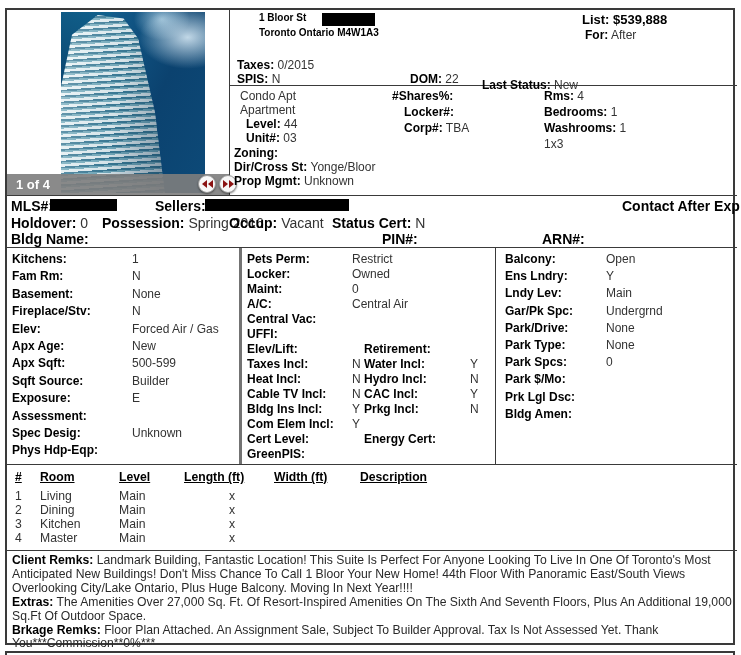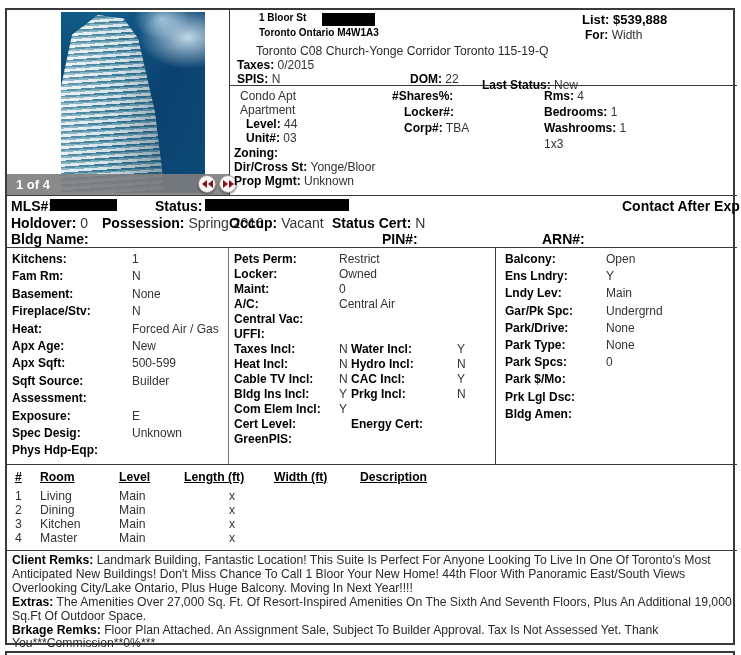--- a/index.html
+++ b/index.html
@@ -53,21 +53,21 @@
   .c-abs { position:absolute; white-space:nowrap; line-height:14px; }
 
   
   .mls-panel { position:absolute; left:0; top:185px; width:730px; height:52px; border-top:1px solid #3a3a3a; }
   .m-abs { position:absolute; white-space:nowrap; font-size:14px; }
 
   
   .details-panel { position:absolute; left:0; top:237px; width:730px; height:217px; border-top:1px solid #3a3a3a; }
   .col { position:absolute; top:0; bottom:0; padding-top:4px; }
   .col-left  { left:0; width:232px; }
-  .col-mid   { left:221px; width:256px; border-left:1px solid #737373; }
+  .col-mid   { left:232px; width:256px; border-left:3px solid #737373; }
   .col-right { left:488px; width:242px; border-left:1px solid #3a3a3a; }
   .drow { position:relative; }
   .col-left  .drow { height:17.4px; }
   .col-mid   .drow { height:15px; }
   .col-right .drow { height:17.2px; }
   .drow span { position:absolute; white-space:nowrap; top:0; }
   .drow .lbl  { font-weight:bold; color:#000; }
   .drow .val  { color:#333; }
   .col-left  .lbl  { left:5px; }   .col-left  .val  { left:125px; }
   .col-mid   .lbl  { left:5px; }   .col-mid   .val  { left:110px; }
@@ -122,23 +122,22 @@
       </div>
     </div>
   </div>
 
   <div class="header-info">
     <span class="h-abs addr" style="left:29px; top:2px;">1 Bloor St</span>
     <span class="redact" style="left:92px; top:3px; width:53px; height:13px;"></span>
     <span class="h-abs" style="left:352px; top:2px; font-size:13px;"><span class="lblb">List:</span> <span class="lblb">$539,888</span></span>
 
     <span class="h-abs addr" style="left:29px; top:17px;">Toronto Ontario M4W1A3</span>
-    <span class="h-abs" style="left:355px; top:18px;"><span class="lblb">For:</span> <span class="valr">Width</span></span>
-
-    <span class="h-abs district" style="left:26px; top:34px;">Toronto C08 Church-Yonge Corridor Toronto 115-19-Q</span>
+    <span class="h-abs" style="left:355px; top:18px;"><span class="lblb">For:</span> <span class="valr">After</span></span>
+
 
     <span class="h-abs" style="left:7px; top:48px;"><span class="lblb">Taxes:</span> <span class="valr">0/2015</span></span>
     <span class="h-abs" style="left:252px; top:48px;margin-top:20px;"><span class="lblb">Last Status:</span> <span class="valr">New</span></span>
 
     <span class="h-abs" style="left:7px; top:62px;"><span class="lblb">SPIS:</span> <span class="valr">N</span></span>
     <span class="h-abs" style="left:180px; top:62px;"><span class="lblb">DOM:</span> <span class="valr">22</span></span>
   </div>
 
   <div class="condo-panel">
     <span class="c-abs valr" style="left:10px; top:3px;">Condo Apt</span>
@@ -156,21 +155,21 @@
     <span class="c-abs valr" style="left:314px; top:51px;">1x3</span>
 
     <span class="c-abs" style="left:4px; top:60px;"><span class="lblb">Zoning:</span> <span class="valr"></span></span>
     <span class="c-abs" style="left:4px; top:74px;"><span class="lblb">Dir/Cross St:</span> <span class="valr">Yonge/Bloor</span></span>
     <span class="c-abs" style="left:4px; top:88px;"><span class="lblb">Prop Mgmt:</span> <span class="valr">Unknown</span></span>
   </div>
 
   <div class="mls-panel">
     <span class="m-abs lblb" style="left:4px; top:2px;">MLS#:</span>
     <span class="redact" style="left:43px; top:3px; width:67px; height:12px;"></span>
-    <span class="m-abs lblb" style="left:148px; top:2px;">Status:</span>
+    <span class="m-abs lblb" style="left:148px; top:2px;">Sellers:</span>
     <span class="redact" style="left:198px; top:3px; width:144px; height:12px;"></span>
     <span class="m-abs" style="left:615px; top:2px;"><span class="lblb">Contact After Exp:</span> <span class="valr">N</span></span>
 
     <span class="m-abs" style="left:4px; top:19px;"><span class="lblb">Holdover:</span> <span class="valr">0</span></span>
     <span class="m-abs" style="left:95px; top:19px;"><span class="lblb">Possession:</span> <span class="valr">Spring 2016</span></span>
     <span class="m-abs" style="left:222px; top:19px;"><span class="lblb">Occup:</span> <span class="valr">Vacant</span></span>
     <span class="m-abs" style="left:325px; top:19px;"><span class="lblb">Status Cert:</span> <span class="valr">N</span></span>
 
     <span class="m-abs" style="left:4px; top:35px;"><span class="lblb">Bldg Name:</span> <span class="valr"></span></span>
     <span class="m-abs" style="left:375px; top:35px;"><span class="lblb">PIN#:</span> <span class="valr"></span></span>
@@ -198,21 +197,21 @@
 
         </div>
 
         <div class="drow">
           <span class="lbl">Fireplace/Stv:</span>
           <span class="val">N</span>
 
         </div>
 
         <div class="drow">
-          <span class="lbl">Heat:</span>
+          <span class="lbl">Elev:</span>
           <span class="val">Forced Air / Gas</span>
 
         </div>
 
         <div class="drow">
           <span class="lbl">Apx Age:</span>
           <span class="val">New</span>
 
         </div>
 
@@ -222,32 +221,32 @@
 
         </div>
 
         <div class="drow">
           <span class="lbl">Sqft Source:</span>
           <span class="val">Builder</span>
 
         </div>
 
         <div class="drow">
-          <span class="lbl">Assessment:</span>
-          <span class="val"></span>
-
-        </div>
-
-        <div class="drow">
           <span class="lbl">Exposure:</span>
           <span class="val">E</span>
 
         </div>
 
         <div class="drow">
+          <span class="lbl">Assessment:</span>
+          <span class="val"></span>
+
+        </div>
+
+        <div class="drow">
           <span class="lbl">Spec Desig:</span>
           <span class="val">Unknown</span>
 
         </div>
 
         <div class="drow">
           <span class="lbl">Phys Hdp-Eqp:</span>
           <span class="val"></span>
 
         </div>
@@ -289,20 +288,26 @@
           <span class="val val2"></span>
         </div>
 
         <div class="drow">
           <span class="lbl">UFFI:</span>
           <span class="val"></span>
           <span class="lbl lbl2"></span>
           <span class="val val2"></span>
         </div>
 
+        <div class="drow">
+          <span class="lbl">Elev/Lift:</span>
+          <span class="val"></span>
+          <span class="lbl lbl2">Retirement:</span>
+          <span class="val val2"></span>
+        </div>
 
         <div class="drow">
           <span class="lbl">Taxes Incl:</span>
           <span class="val">N</span>
           <span class="lbl lbl2">Water Incl:</span>
           <span class="val val2">Y</span>
         </div>
 
         <div class="drow">
           <span class="lbl">Heat Incl:</span>

